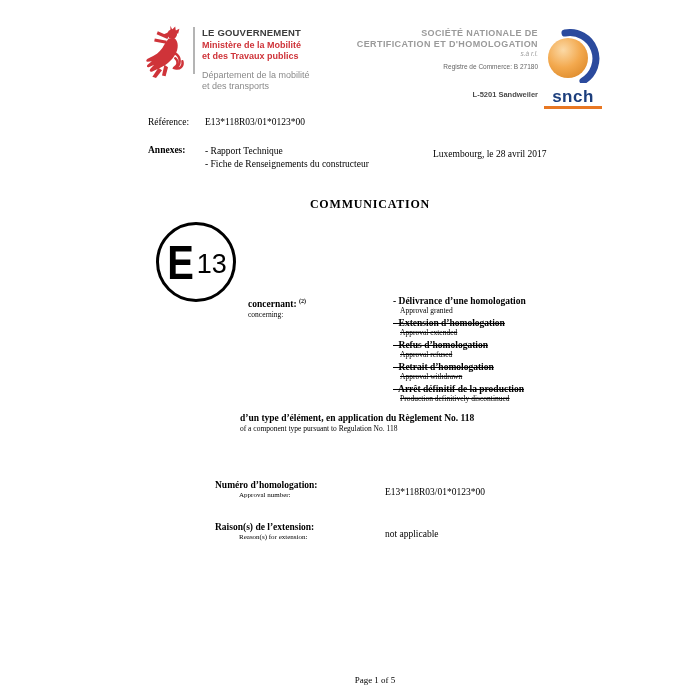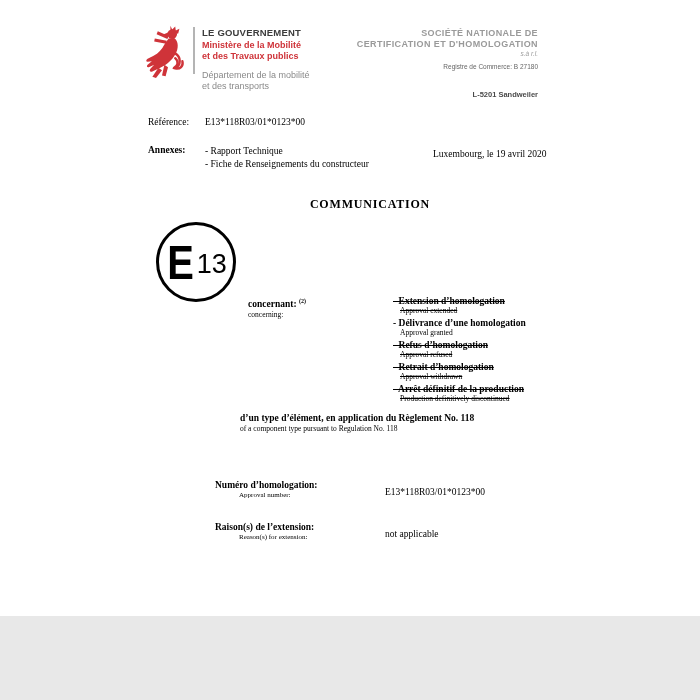--- a/index.html
+++ b/index.html
@@ -1,17 +1,17 @@
 <!DOCTYPE html>
 <html><head>
 <meta charset="utf-8">
 <style>
   html,body { margin:0; padding:0; background:#e8e8e8; }
   .page {
-    position:relative; width:700px; height:616px; margin:0 auto;
+    position:relative; width:700px; height:700px; margin:0 auto;
     background:#ffffff; overflow:hidden;
     font-family:"Liberation Serif", serif; color:#000;
   }
 
   
   .lion { position:absolute; left:144px; top:24px; }
   .gov-divider { position:absolute; left:193px; top:27px; width:1.5px; height:47px; background:#b4b4b4; }
   .gov-text { position:absolute; left:202px; top:27px; font-family:"Liberation Sans", sans-serif; }
   .gov-name { font-size:9.5px; font-weight:bold; color:#3c3c3c; line-height:12.5px; letter-spacing:0.2px; }
   .gov-ministry { font-size:9px; font-weight:bold; color:#cf3339; line-height:11.5px; }
@@ -117,55 +117,70 @@
 
   <div class="snch-head">
     <div class="snch-name">
       <div>SOCIÉTÉ NATIONALE DE</div>
       <div>CERTIFICATION ET D'HOMOLOGATION</div>
     </div>
     <div class="snch-legal">s.à r.l.</div>
     <div class="snch-registry">Registre de Commerce:  B 27180</div>
   </div>
   <div class="snch-address">L-5201 Sandweiler</div>
+  <div class="snch-logo">
+    <svg width="58" height="54" viewBox="0 0 58 54">
+      <defs>
+        <radialGradient id="ball" cx="0.38" cy="0.3" r="0.8">
+          <stop offset="0" stop-color="#fbd9a6"></stop>
+          <stop offset="0.55" stop-color="#f3a94e"></stop>
+          <stop offset="1" stop-color="#dd8a2b"></stop>
+        </radialGradient>
+      </defs>
+      <path d="M21,4 A26,26 0 0 1 39,52" stroke="#2b4a9d" stroke-width="7" fill="none" stroke-linecap="round"></path>
+      <circle cx="24" cy="29" r="20" fill="url(#ball)"></circle>
+    </svg>
+    <div class="snch-wordmark">snch</div>
+    <div class="snch-rule"></div>
+  </div>
 
   <div class="ref-label">Référence:</div>
   <div class="ref-value">E13*118R03/01*0123*00</div>
   <div class="annex-label">Annexes:</div>
   <div class="annex-items">
     <div>- Rapport Technique</div>
     <div>- Fiche de Renseignements du constructeur</div>
   </div>
-  <div class="dateline">Luxembourg, le 19 avril 2020</div>
+  <div class="dateline">Luxembourg, le 28 avril 2017</div>
 
   <div class="doc-title">COMMUNICATION</div>
 
   <div class="e-mark">
     <span class="e-letter">E</span>
     <span class="e-number">13</span>
   </div>
 
   <div class="concern">
     <div class="concern-fr">
       <span>concernant:</span>
       <sup>(2)</sup>
     </div>
     <div class="concern-en">concerning:</div>
   </div>
 
   <div class="options">
-    <div class="option struck">
-      <div class="option-fr">- Extension d’homologation</div>
-      <div class="option-en">Approval extended</div>
-    </div>
     <div class="option">
       <div class="option-fr">- Délivrance d’une homologation</div>
       <div class="option-en">Approval granted</div>
     </div>
     <div class="option struck">
+      <div class="option-fr">- Extension d’homologation</div>
+      <div class="option-en">Approval extended</div>
+    </div>
+    <div class="option struck">
       <div class="option-fr">- Refus d’homologation</div>
       <div class="option-en">Approval refused</div>
     </div>
     <div class="option struck">
       <div class="option-fr">- Retrait d’homologation</div>
       <div class="option-en">Approval withdrawn</div>
     </div>
     <div class="option struck">
       <div class="option-fr">- Arrêt définitif de la production</div>
       <div class="option-en">Production definitively discontinued</div>

